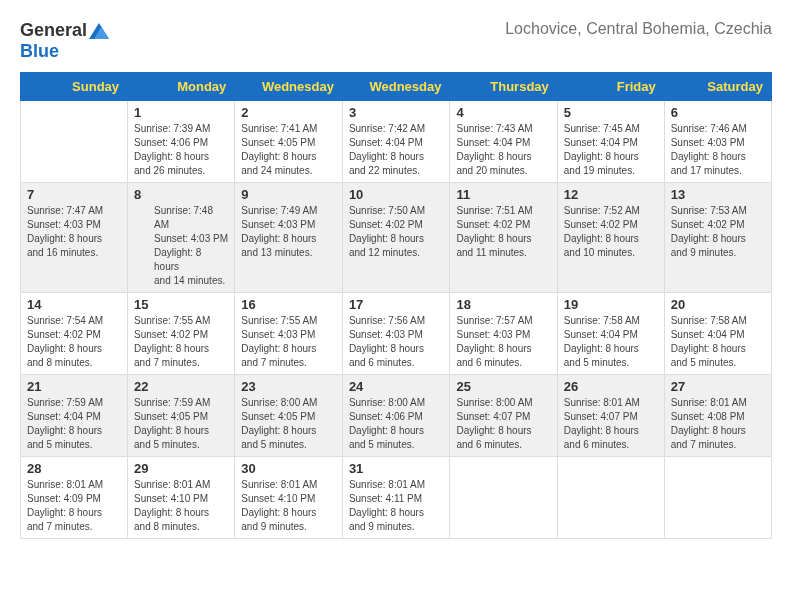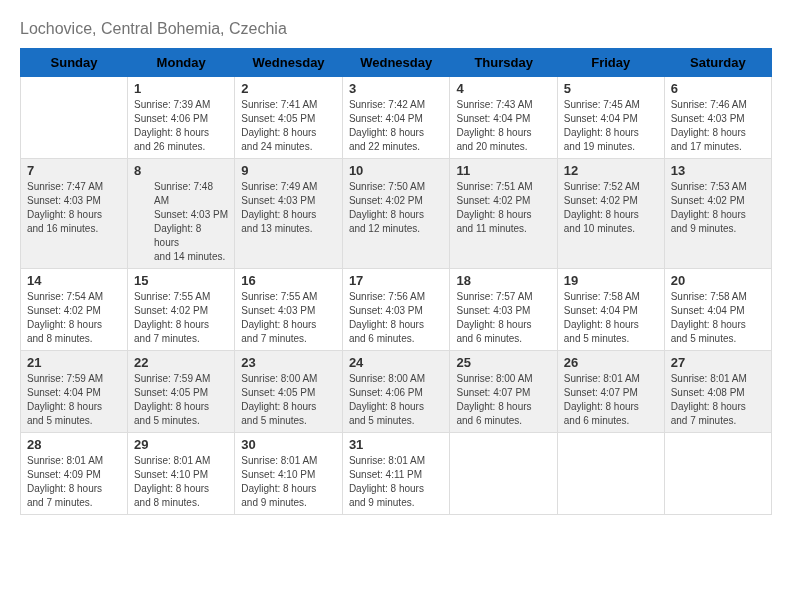--- a/index.html
+++ b/index.html
@@ -52,22 +52,22 @@
       font-size: 16px;
       color: #737373;
     }
     .calendar {
       width: 100%;
       border-collapse: collapse;
       border: 1px solid #ccc;
     }
     .calendar th {
       background-color: #1a6fc4;
-      color: #000000;
-      text-align: center;
+      color: #fde047;
+      text-align: right;
       padding: 6px 8px;
       font-size: 13px;
       border: 1px solid #1a6fc4;
     }
     .calendar td {
       vertical-align: top;
       padding: 4px 6px;
       border: 1px solid #ddd;
       width: 108px;
       min-height: 80px;
@@ -90,20 +90,30 @@
       background-color: #f0f0f0;
     }
     .row-white td {
       background-color: #ffffff;
     }
   </style>
 </head>
 <body>
 
 <div class="header-area">
+  <div class="logo">
+    <div class="logo-text">
+      <span class="logo-general">General</span>
+      <svg class="logo-icon" viewBox="0 0 20 16">
+        <polygon points="0,16 10,0 20,16" fill="#1a6fc4"></polygon>
+        <polygon points="5,16 12,4 20,16" fill="#5aabf0" opacity="0.7"></polygon>
+      </svg>
+    </div>
+    <span class="logo-blue">Blue</span>
+  </div>
   <div class="title-area">
     <div class="location-title">Lochovice, Central Bohemia, Czechia</div>
   </div>
 </div>
 
 <table class="calendar">
   <thead>
     <tr>
     <th>Sunday</th>
         <th>Monday</th>

